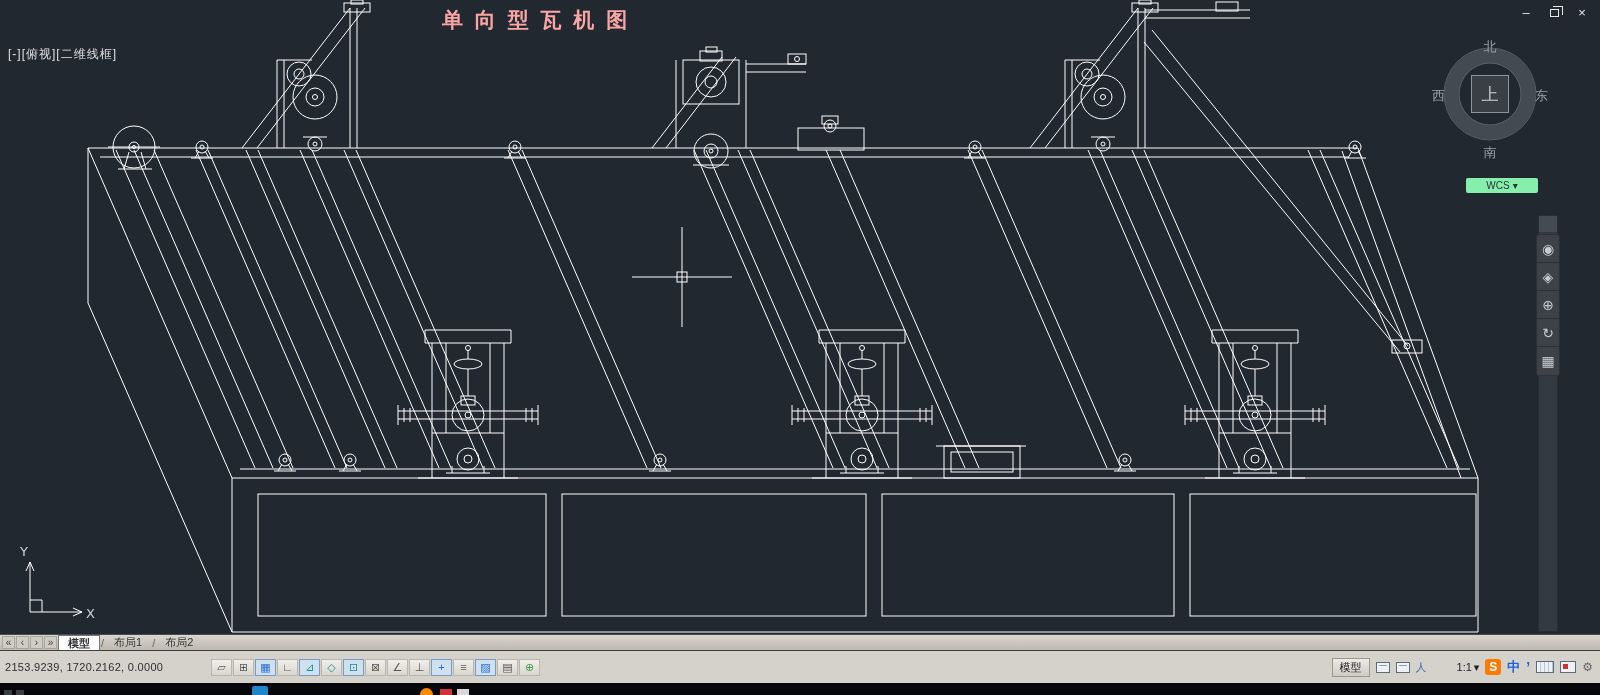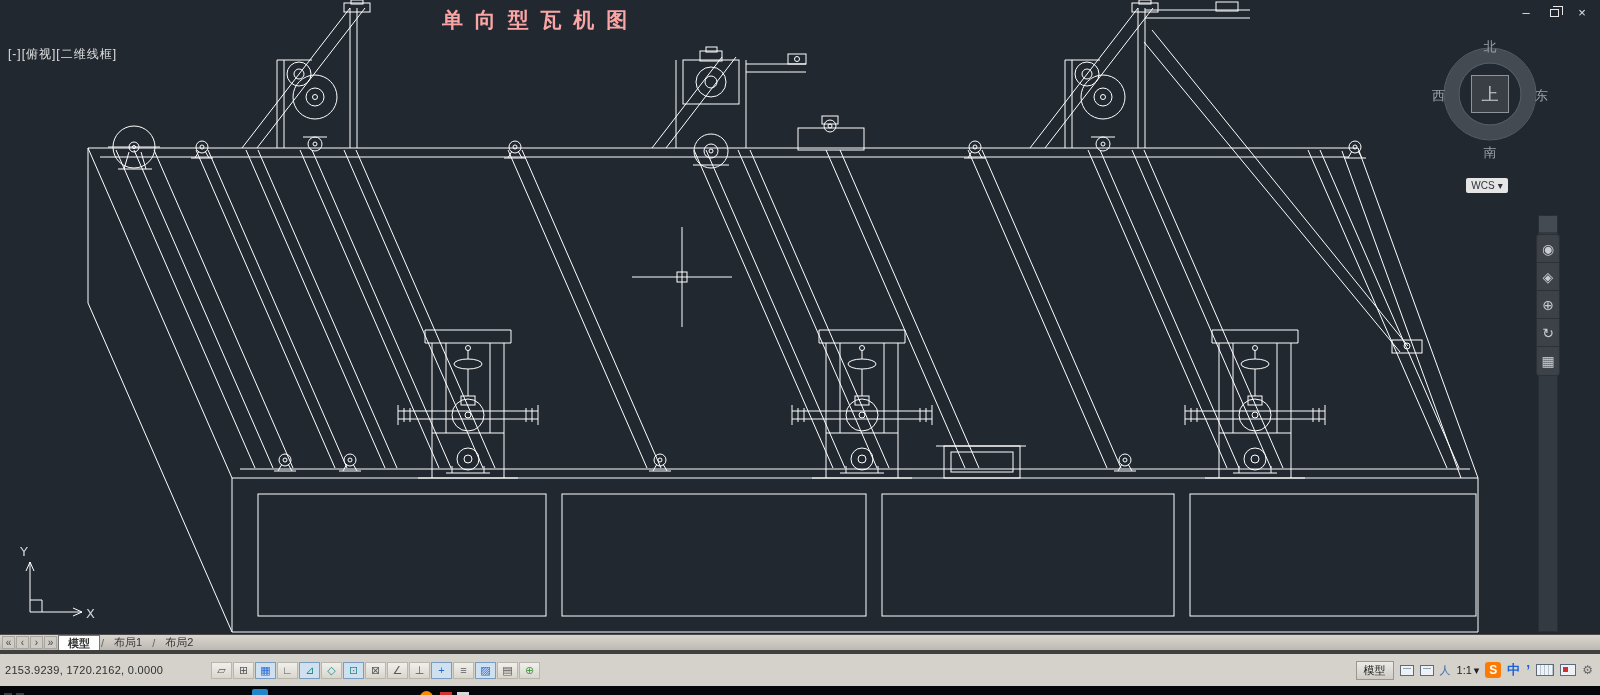--- a/index.html
+++ b/index.html
@@ -25,53 +25,53 @@
 
   
   .viewcube { position:absolute; left:1432px; top:36px; width:116px; height:130px; color:#9aa0a8; font-size:13px; }
   .vc-ring { position:absolute; left:8px; top:8px; }
   .vc-top { position:absolute; left:39px; top:39px; width:38px; height:38px; background:#3a3f46; border:1px solid #8f949b;
             color:#c9cdd2; font-size:17px; display:flex; align-items:center; justify-content:center; }
   .vc-n { position:absolute; left:0; right:0; top:2px; text-align:center; }
   .vc-s { position:absolute; left:0; right:0; top:108px; text-align:center; }
   .vc-w { position:absolute; left:0px; top:51px; }
   .vc-e { position:absolute; right:0px; top:51px; }
-  .wcs { position:absolute; left:1466px; top:178px; width:42px; height:15px; background:#e5e5e5; border-radius:2px;
+  .wcs { position:absolute; left:1466px; top:178px; width:72px; height:15px; background:#86efac; border-radius:2px;
          color:#2d3136; font-size:10px; display:flex; align-items:center; justify-content:center; gap:3px; cursor:default; }
 
   
   .scroll-track { position:absolute; left:1538px; top:215px; width:20px; height:417px; background:#343a41; border:1px solid #2a2f35; }
   .scroll-btn { position:absolute; left:0; top:0; width:18px; height:16px; background:#454b53; }
   .navbar { position:absolute; left:1536px; top:234px; width:24px; background:rgba(62,67,74,.92); border:1px solid #2c3137; border-radius:3px; }
   .nav-icon { width:22px; height:28px; display:flex; align-items:center; justify-content:center; color:#c8ccd1; font-size:14px; border-bottom:1px solid #2c3137; cursor:default; }
   .nav-icon:last-child { border-bottom:none; }
 
   
   .tabrow { height:16px; background:linear-gradient(#d9d6cf,#bdb9b1); border-top:1px solid #4a4a4a;
             display:flex; align-items:center; font-size:11px; color:#333; padding-left:2px; }
   .tabnav { width:13px; height:13px; display:flex; align-items:center; justify-content:center; font-size:10px;
             color:#444; border:1px solid #a9a6a0; background:#cfccc5; margin-right:1px; cursor:default; }
   .tab { padding:0 9px; height:15px; display:flex; align-items:center; cursor:default; }
   .tab.active { background:#ffffff; border:1px solid #777; border-bottom:none; font-weight:bold; }
   .tab-sep { color:#666; padding:0 1px; }
 
   
-  .statusbar { height:22px; background:#d5d2cb; border-top:4px solid #404040; display:flex; align-items:center;
+  .statusbar { height:22px; background:#d5d2cb; border-top:1px solid #404040; display:flex; align-items:center;
                font-size:11px; color:#222; padding:16px 5px; gap:1px; }
   .coords { width:205px; font-size:11px; color:#2e2e2e; letter-spacing:.3px; }
   .tg { width:21px; height:17px; display:flex; align-items:center; justify-content:center; font-size:11px;
         color:#5a5a5a; border:1px solid #b9b6ae; background:linear-gradient(#f1efeb,#d9d6ce); cursor:default; }
   .tg.on { background:#cfe0ee; border-color:#7a9cc0; }
   .c-teal { color:#1e8e8e; } .c-blue { color:#2b6bd6; } .c-green { color:#3f9d3f; }
   .sb-right { margin-left:auto; display:flex; align-items:center; gap:6px; padding-right:2px; }
   .sb-btn { padding:1px 7px; border:1px solid #9a978f; background:linear-gradient(#eceae6,#cfccc5); color:#222; cursor:default; }
   .sheet { width:14px; height:11px; border:1px solid #5c6b7a; background:#eef2f6; position:relative; cursor:default; }
   .sheet::after { content:""; position:absolute; left:2px; top:2px; right:2px; height:1px; background:#8fa0b0; }
   .ann { color:#3a6fb0; font-size:11px; cursor:default; }
-  .scale { display:flex; align-items:center; gap:2px; cursor:default; }
+  .scale { display:flex; align-items:center; gap:2px; cursor:default;margin-left:24px; }
   .ime-s { width:16px; height:16px; border-radius:3px; background:#ff7a00; color:#fff; font-weight:bold; font-size:12px;
            display:flex; align-items:center; justify-content:center; cursor:default; }
   .ime-zh { color:#1a62d9; font-weight:bold; font-size:13px; cursor:default; }
   .ime-punct { color:#1a62d9; font-weight:bold; font-size:14px; cursor:default; }
   .ime-kbd { width:18px; height:12px; border:1px solid #5c6b7a; background:repeating-linear-gradient(90deg,#eef2f6 0 3px,#b9c6d2 3px 4px); cursor:default; }
   .ime-box { width:16px; height:12px; border:1px solid #5c6b7a; background:#eef2f6; position:relative; cursor:default; }
   .ime-box::after { content:""; position:absolute; left:2px; top:2px; width:5px; height:5px; background:#d03030; }
   .gear { color:#666; font-size:12px; cursor:default; }
 
   

